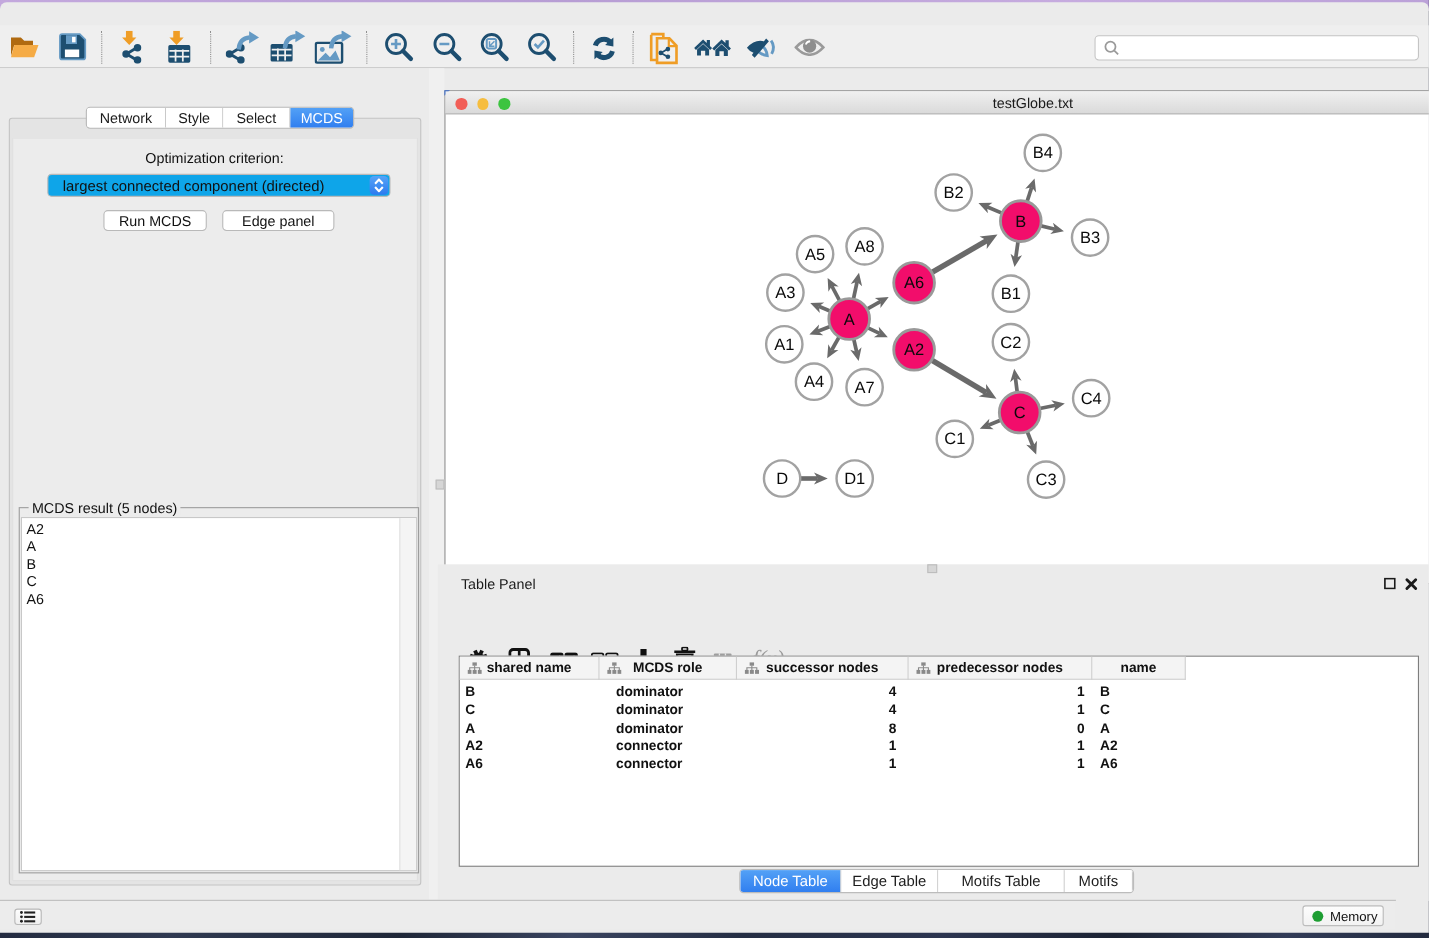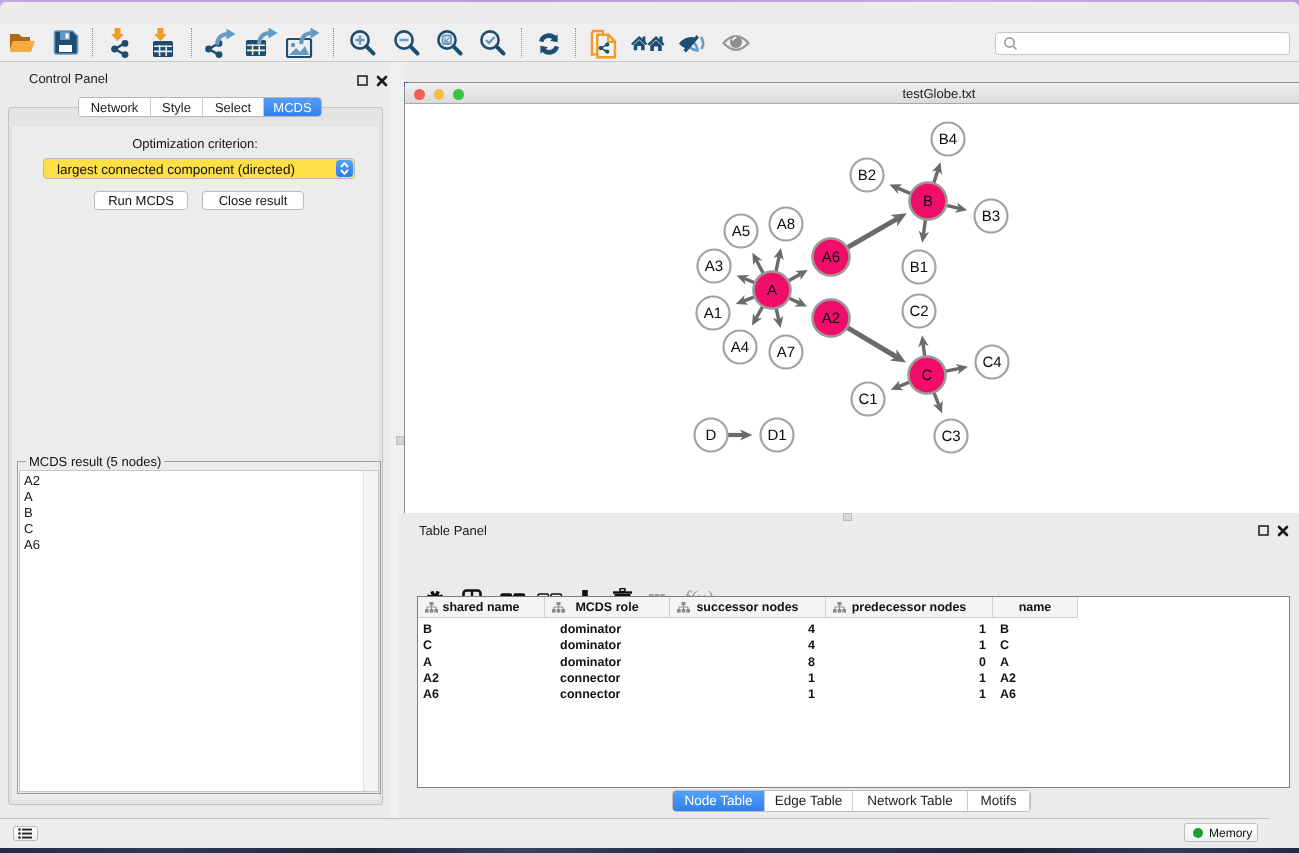--- a/index.html
+++ b/index.html
@@ -41,21 +41,21 @@
 #cp-inner { position:absolute; left:2px; top:17px; width:369px; height:676px;
   background:#ececec; border:1px solid #e0e0e0; }
 #cp-tabs { position:absolute; left:78px; top:35px; height:20px; display:flex;
   border:1px solid #b7b7b7; border-radius:4px; overflow:hidden; background:#fff; }
 #cp-tabs .tab { font-size:13px; color:#1c1c1c; background:#fff; padding:2px 0 0 0;
   text-align:center; border-right:1px solid #c9c9c9; height:20px; }
 #cp-tabs .tab.sel { background:linear-gradient(#53a1f6,#2d7bef); color:#fff; border-right:none; }
 #opt-label { position:absolute; left:0; width:390px; top:74px; text-align:center;
   font-size:13px; color:#111; }
 #combo { position:absolute; left:43px; top:96px; width:312px; height:21px;
-  background:#fde047; border:1px solid #b9b9b9; border-radius:4px; }
+  background:#0ea5e9; border:1px solid #b9b9b9; border-radius:4px; }
 #combo .txt { position:absolute; left:13px; top:2.5px; font-size:13.5px; color:#111; white-space:nowrap; }
 #combo .btn { position:absolute; right:1px; top:1px; width:17px; height:17px;
   background:linear-gradient(#55a3f7,#2d7bef); border-radius:4px; }
 .cbtn { position:absolute; top:129px; height:19px; background:#fff;
   border:1px solid #b9b9b9; border-radius:4px; font-size:13px; color:#111;
   text-align:center; padding-top:1px; }
 #fieldset { position:absolute; left:17px; top:399px; width:364px; height:333px;
   border:1px solid #9d9d9d; }
 #fieldset .legend { position:absolute; left:8px; top:-8px; background:#ececec;
   padding:0 3px; font-size:13px; color:#111; }
@@ -259,50 +259,41 @@
       </svg>
       <div id="search">
         <svg width="16" height="16" style="position:absolute;left:7px;top:3px;" viewBox="0 0 16 16">
           <circle cx="6.5" cy="6.5" r="4.6" fill="none" stroke="#9a9a9a" stroke-width="1.6"></circle>
           <line x1="10" y1="10" x2="13.5" y2="13.5" stroke="#9a9a9a" stroke-width="1.6"></line>
         </svg>
       </div>
     </div>
   <div style="position:absolute;left:390px;top:60px;width:14px;height:756px;background:#f0f0f0;"></div>
   <div id="cpanel">
-    <div id="cp-head">
-      <span class="lbl">Control Panel</span>
-      <svg style="position:absolute;left:357px;top:13px;" width="11" height="11" viewBox="0 0 11 11">
-          <rect x="1" y="1" width="9" height="9" fill="none" stroke="#1a1a1a" stroke-width="1.5"></rect>
-        </svg>
-        <svg style="position:absolute;left:376px;top:13px;" width="12" height="12" viewBox="0 0 12 12">
-          <path d="M2 2 L10 10 M10 2 L2 10" stroke="#1a1a1a" stroke-width="2.6" stroke-linecap="round"></path>
-        </svg>
-    </div>
     <div id="cp-tabpanel">
         <div id="cp-inner"></div>
       </div>
     <div id="opt-label">Optimization criterion:</div>
     <div id="cp-tabs">
       <div class="tab" style="width:72px;">Network</div>
       <div class="tab" style="width:52px;">Style</div>
       <div class="tab" style="width:61px;">Select</div>
       <div class="tab sel" style="width:57px;">MCDS</div>
     </div>
     <div id="combo">
       <div class="txt">largest connected component (directed)</div>
       <div class="btn">
           <svg width="11" height="13" viewBox="0 0 11 13" style="position:absolute;left:3px;top:2px;">
             <path d="M2 5 L5.5 1.2 L9 5" stroke="#fff" stroke-width="1.9" fill="none"></path>
             <path d="M2 8 L5.5 11.8 L9 8" stroke="#fff" stroke-width="1.9" fill="none"></path>
           </svg>
         </div>
     </div>
     <div class="cbtn" style="left:94px; width:94px;">Run MCDS</div>
-    <div class="cbtn" style="left:202px; width:102px;">Close result</div>
+    <div class="cbtn" style="left:202px; width:102px;">Edge panel</div>
     <div id="fieldset">
       <div class="legend">MCDS result (5 nodes)</div>
       <div id="mcds-list">
         <div class="row" style="margin-top:2px;">A2</div>
         <div class="row">A</div>
         <div class="row">B</div>
         <div class="row">C</div>
         <div class="row">A6</div>
         <div class="sb"></div>
       </div>
@@ -541,21 +532,21 @@
         <div class="trow" style="left:582px;top:73px;">A2</div>
         <div class="trow" style="left:5px;top:89px;">A6</div>
         <div class="trow" style="left:142px;top:89px;">connector</div>
         <div class="trow" style="left:300px;top:89px;width:97px;text-align:right;">1</div>
         <div class="trow" style="left:470px;top:89px;width:98px;text-align:right;">1</div>
         <div class="trow" style="left:582px;top:89px;">A6</div>
       </div>
     <div id="btabs">
       <div class="tab sel" style="width:92px;">Node Table</div>
       <div class="tab" style="width:88px;">Edge Table</div>
-      <div class="tab" style="width:115px;">Network Table</div>
+      <div class="tab" style="width:115px;">Motifs Table</div>
       <div class="tab" style="width:62px;">Motifs</div>
     </div>
   </div>
   <div id="statusbar">
     <div id="sb-btn">
         <svg width="15" height="11" viewBox="0 0 15 11" style="position:absolute;left:4px;top:1px;">
           <g fill="#222">
             <circle cx="1.5" cy="1.5" r="1.3"></circle>
             <circle cx="1.5" cy="5.5" r="1.3"></circle>
             <circle cx="1.5" cy="9.5" r="1.3"></circle>

